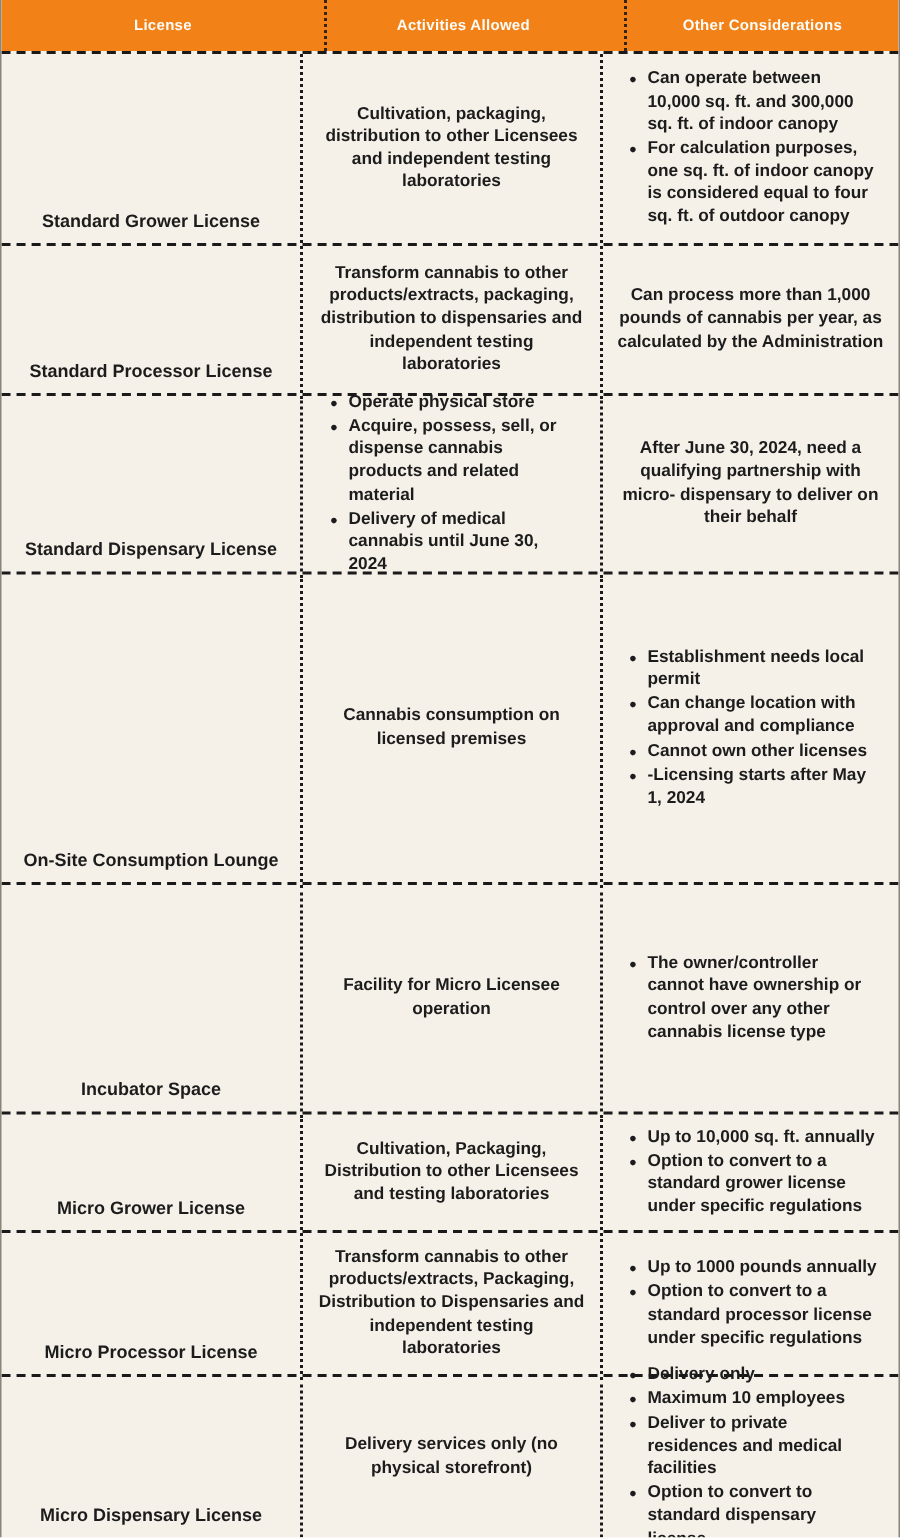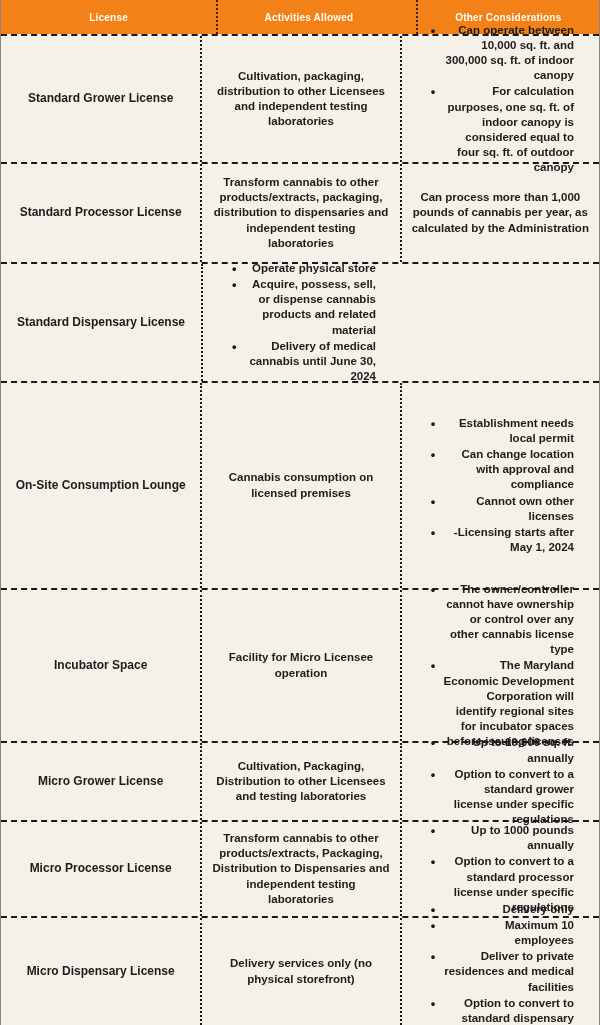--- a/index.html
+++ b/index.html
@@ -52,30 +52,30 @@
     align-items: center;
     justify-content: center;
     text-align: center;
     padding: 6px 10px;
     color: var(--text);
     font-weight: 700;
     font-size: 11.5px;
     line-height: 1.32;
   }
   .cell + .cell { border-left: 2px dotted var(--border); }
-  .cell.license { font-size: 12px; }
+  .cell.license { font-size: 12px; justify-content: flex-end; }
   ul.bullets {
     list-style: none;
     width: 100%;
   }
   ul.bullets li {
     position: relative;
     padding-left: 16px;
-    text-align: right;
-    margin: 1px 15px;
+    text-align: left;
+    margin: 1px 4px;
   }
   ul.bullets li::before {
     content: "\2022";
     position: absolute;
     left: 4px;
     top: -1px;
     font-size: 13px;
   }
 </style>
 </head>
@@ -120,20 +120,23 @@
     <div class="cell license">
         <span>Standard Dispensary License</span>
       </div>
     <div class="cell">
         <ul class="bullets">
           <li>Operate physical store</li>
           <li>Acquire, possess, sell, or dispense cannabis products and related material</li>
           <li>Delivery of medical cannabis until June 30, 2024</li>
         </ul>
       </div>
+    <div class="cell">
+        <span>After June 30, 2024, need a qualifying partnership with micro- dispensary to deliver on their behalf</span>
+      </div>
   </div>
 
   <div class="row" style="height:207px">
     <div class="cell license">
         <span>On-Site Consumption Lounge</span>
       </div>
     <div class="cell">
         <span>Cannabis consumption on licensed premises</span>
       </div>
     <div class="cell">
@@ -149,21 +152,20 @@
   <div class="row" style="height:153px">
     <div class="cell license">
         <span>Incubator Space</span>
       </div>
     <div class="cell">
         <span>Facility for Micro Licensee operation</span>
       </div>
     <div class="cell">
         <ul class="bullets">
           <li>The owner/controller cannot have ownership or control over any other cannabis license type</li>
-          <li>The Maryland Economic Development Corporation will identify regional sites for incubator spaces before issuing licenses</li>
         </ul>
       </div>
   </div>
 
   <div class="row" style="height:79px">
     <div class="cell license">
         <span>Micro Grower License</span>
       </div>
     <div class="cell">
         <span>Cultivation, Packaging, Distribution to other Licensees and testing laboratories</span>

